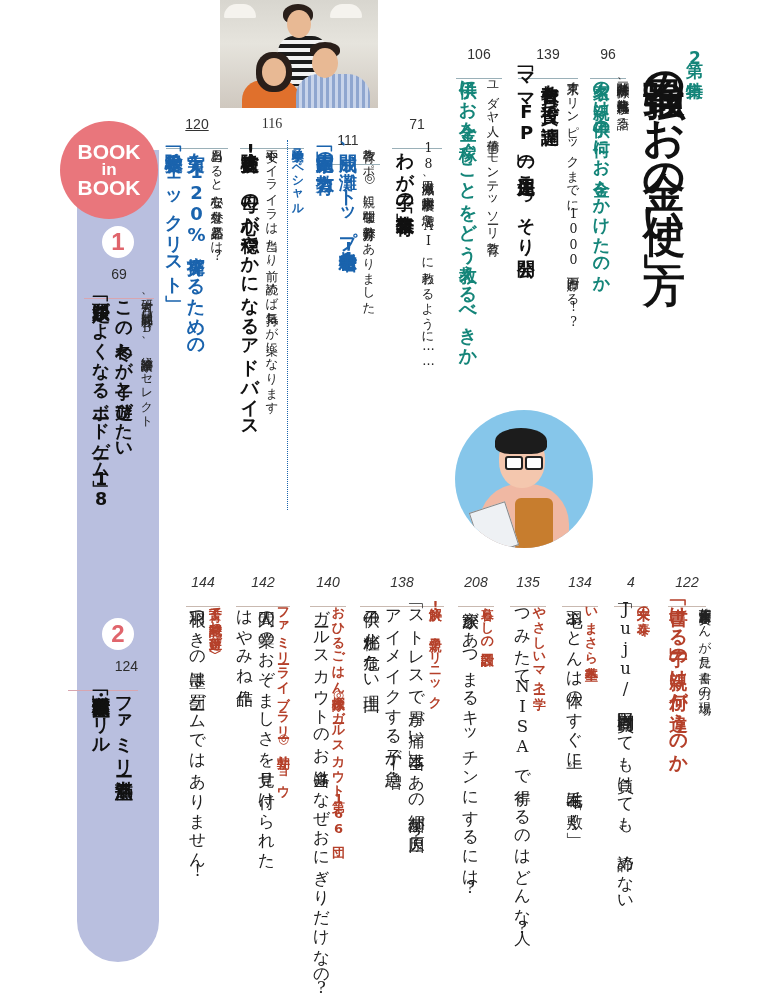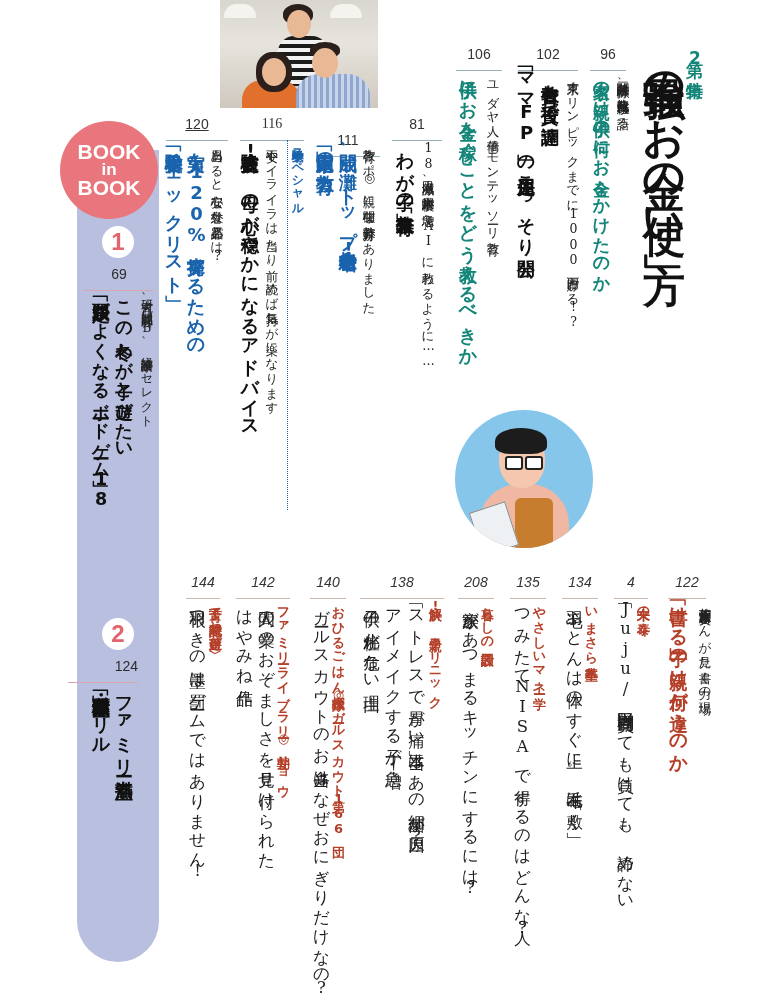--- a/index.html
+++ b/index.html
@@ -1,21 +1,21 @@
 <!DOCTYPE html>
 <html><head>
 <meta charset="utf-8">
 <style>
   html, body { margin: 0; padding: 0; background: #ffffff; }
   body { width: 772px; height: 1000px; position: relative; overflow: hidden;
          font-family: "DejaVu Sans", "Liberation Sans", sans-serif; color: #1a1a1a; }
   .abs { position: absolute; }
   .v { writing-mode: vertical-rl; text-orientation: upright; white-space: nowrap; }
   .pno { position: absolute; font-family: "Liberation Sans", sans-serif; font-size: 14px;
-         color: #333; text-align: center; border-bottom: 1.5px solid #9ab0b8; line-height: 16px; padding-bottom: 8px; }
+         color: #333; text-align: center; border-bottom: 1.5px solid #9ab0b8; line-height: 16px; padding-bottom: 16px; }
   .pno.warm { border-bottom-color: #c9b9b0; font-style: italic; }
   .sub { font-family: "DejaVu Serif", serif; font-size: 12.5px; color: #222; letter-spacing: 0.5px; }
   .teal { color: #148579; font-weight: bold; }
   .blue { color: #1a63ad; font-weight: bold; }
   .black-b { color: #111; font-weight: bold; }
   .red { color: #b5402a; font-weight: bold; }
   .serif-body { font-family: "DejaVu Serif", serif; font-size: 16.5px; color: #1e1e1e; letter-spacing: 1px; }
 
   
   .photo { position: absolute; left: 220px; top: 0; width: 158px; height: 108px;
@@ -68,40 +68,40 @@
   <div class="head" style="left:92px;top:48px;width:26px;height:30px;"></div>
 </div>
 
 <div class="abs v teal" style="left:686px;top:48px;font-size:17px;line-height:18px;">第2特集</div>
 <div class="abs v black-b" style="left:641px;top:46px;font-size:42px;line-height:46px;letter-spacing:-1px;font-family:'DejaVu Sans',sans-serif;">最強の「お金の使い方」</div>
 
 <div class="pno" style="left:590px;top:46px;width:36px;">96</div>
 <div class="abs v sub" style="left:614px;top:72px;">三井財閥総帥子孫、龍角散八代目社長が語る</div>
 <div class="abs v teal" style="left:592px;top:70px;font-size:17px;line-height:20px;">名家の親は子供の何にお金をかけたのか</div>
 
-<div class="pno" style="left:518px;top:46px;width:60px;">102</div>
+<div class="pno" style="left:518px;top:46px;width:60px;">139</div>
 <div class="abs v sub" style="left:564px;top:72px;">東京オリンピックまでに1000万円貯まる!?</div>
 <div class="abs v black-b" style="left:540px;top:72px;font-size:18px;line-height:21px;">教育費を投資で調達</div>
 <div class="abs v black-b" style="left:516px;top:60px;font-size:18px;line-height:21px;">「ママFP」の運用先こっそり公開</div>
 
 <div class="pno" style="left:456px;top:46px;width:46px;">106</div>
 <div class="abs v sub" style="left:484px;top:72px;">ユダヤ人、華僑、モンテッソーリ教育</div>
 <div class="abs v teal" style="left:458px;top:68px;font-size:18px;line-height:21px;">子供にお金を稼ぐことをどう教えるべきか</div>
 
 <div class="illus">
   <div class="il-body"></div>
   <div class="il-vest"></div>
   <div class="il-head"></div>
   <div class="il-hair"></div>
   <div class="il-glass" style="left:50px;"></div>
   <div class="il-glass" style="left:70px;"></div>
   <div class="il-paper"></div>
 </div>
 
-<div class="pno" style="left:392px;top:116px;width:50px;">81</div>
+<div class="pno" style="left:392px;top:116px;width:50px;">71</div>
 <div class="abs v sub" style="left:419px;top:140px;">18歳人口激減、大学附属校が急増、AIに教わるように……</div>
 <div class="abs v black-b" style="left:395px;top:140px;font-size:18px;line-height:21px;">わが子の教育「未来年表」</div>
 
 <div class="pno" style="left:316px;top:132px;width:64px;">111</div>
 <div class="abs v sub" style="left:360px;top:140px;">教育ルポ◎親に明確な教育方針がありました</div>
 <div class="abs v blue" style="left:338px;top:140px;font-size:18px;line-height:21px;">開成、灘。トップ中合格者急増中!</div>
 <div class="abs v blue" style="left:315px;top:140px;font-size:18px;line-height:21px;">「中国人家庭」の教育力</div>
 
 <div class="pno" style="left:240px;top:116px;width:64px;font-family:Liberation Serif, serif;">116</div>
 <div class="abs v blue" style="left:287px;top:140px;font-size:12px;line-height:14px;border-left:1.5px dotted #1a63ad;padding-left:3px;height:370px;">中学受験スペシャル</div>

